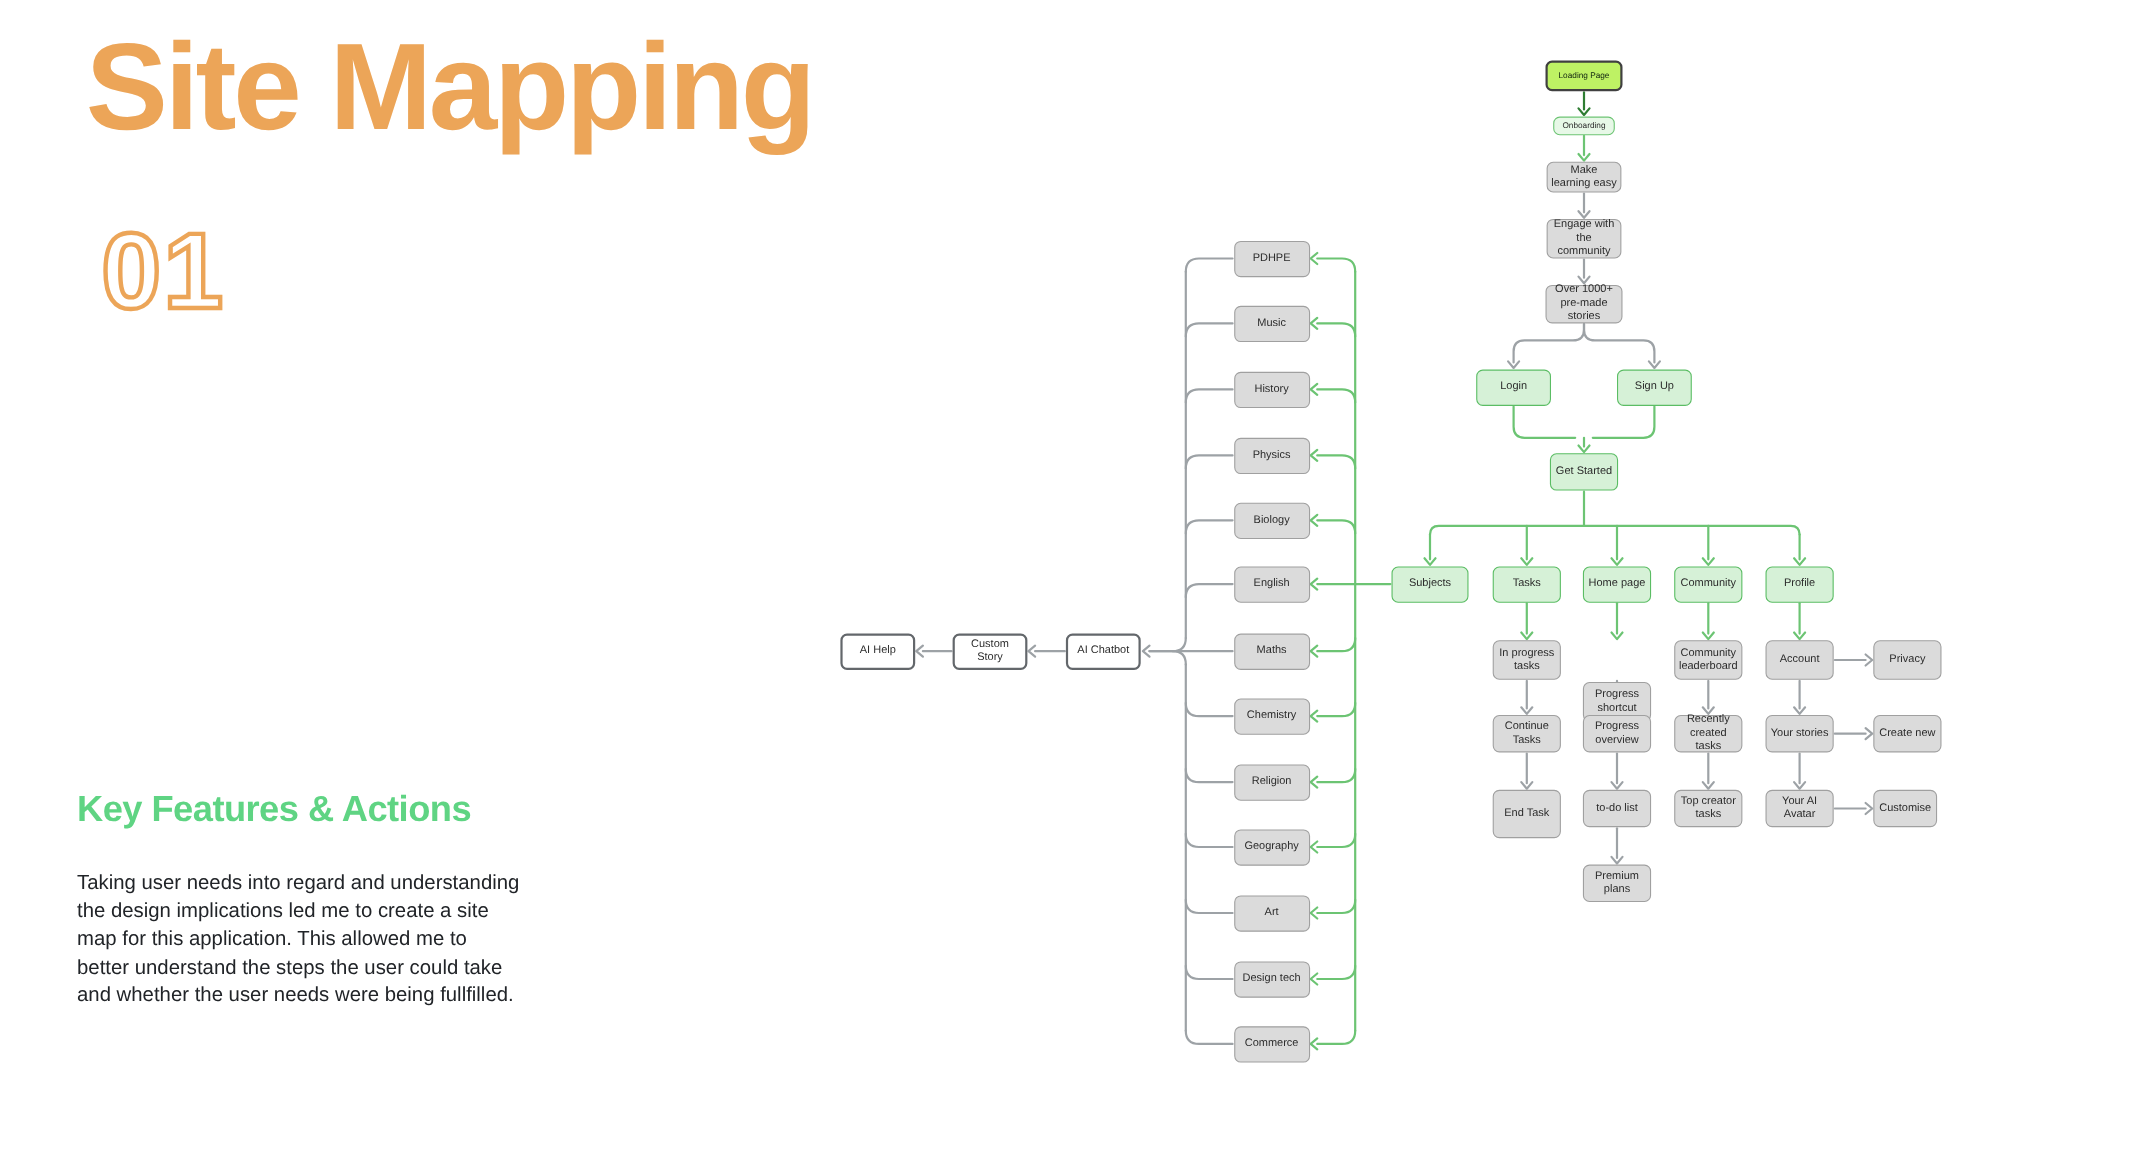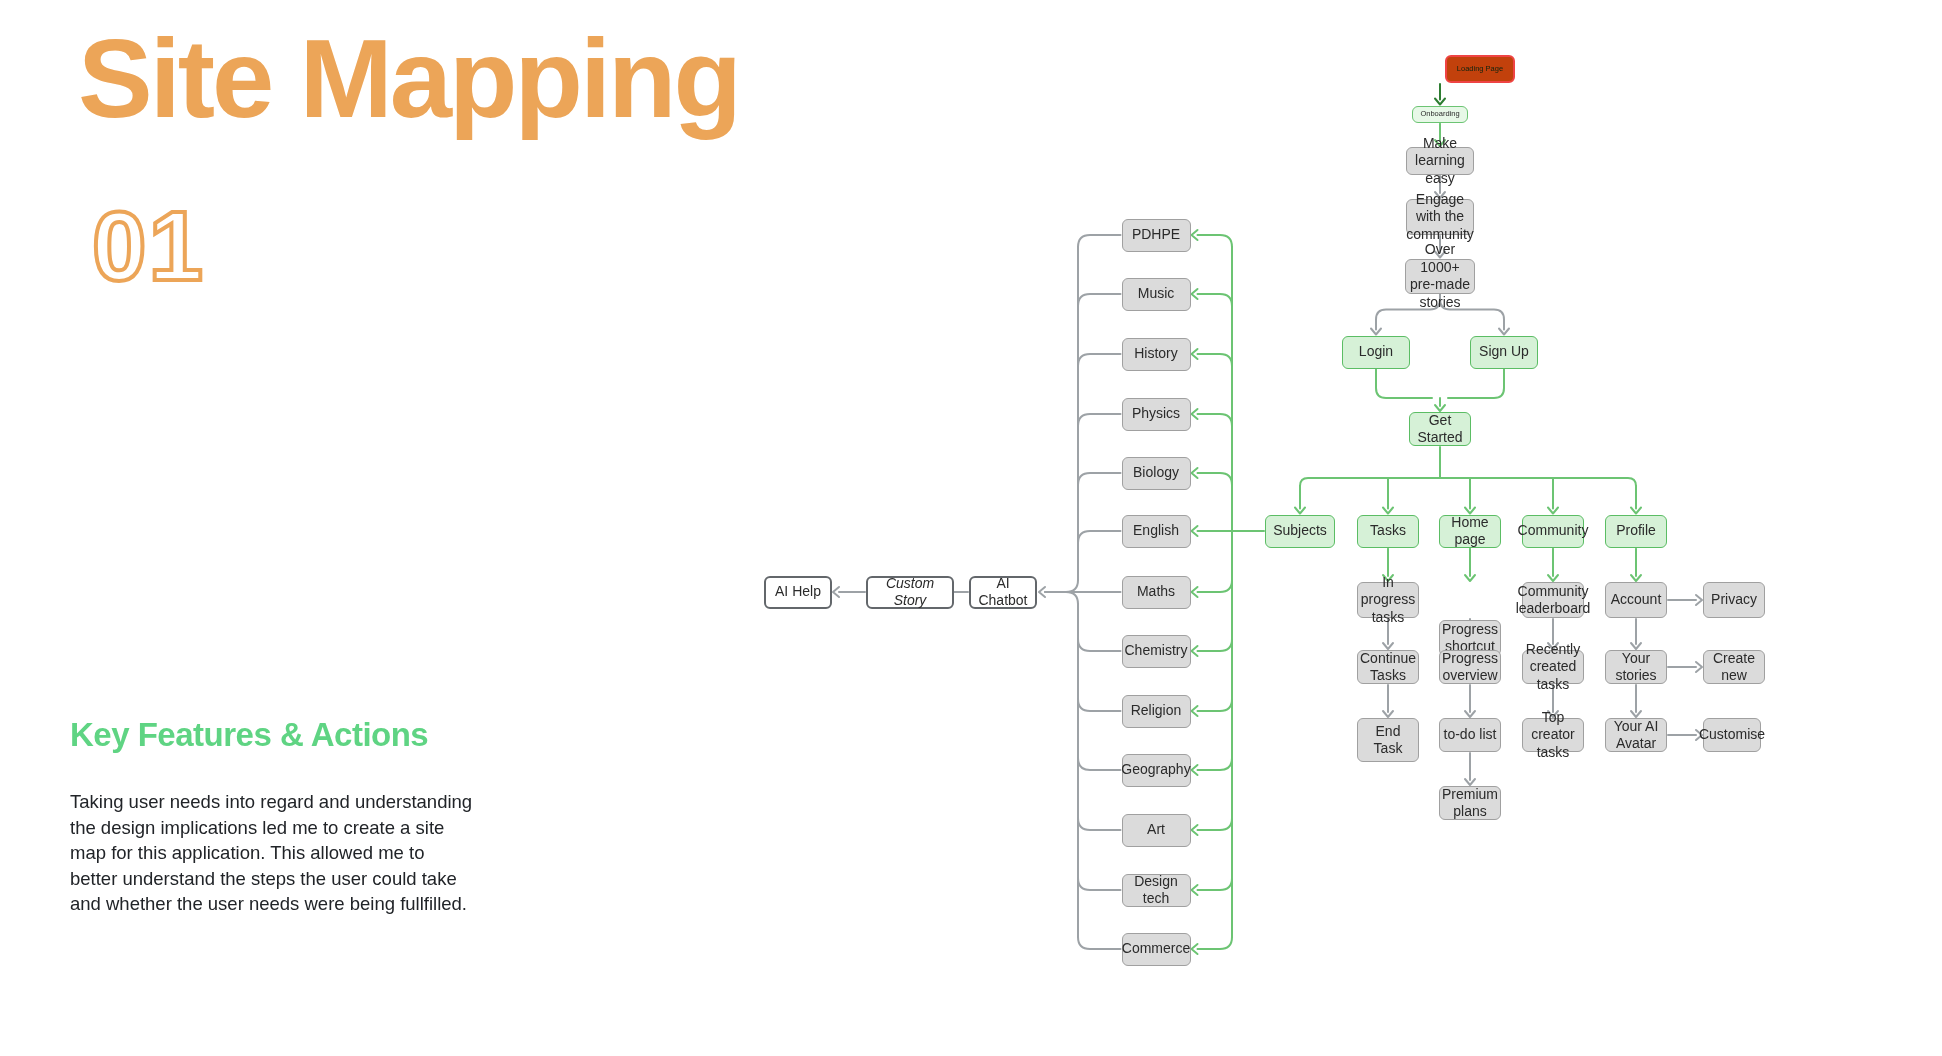--- a/index.html
+++ b/index.html
@@ -8,23 +8,23 @@
   .page-title{position:absolute;left:78px;top:14px;font-size:112px;font-weight:800;
               letter-spacing:-3px;color:#ECA558;white-space:nowrap;}
   .section-number-svg{position:absolute;left:86px;top:190px;}
   .section-heading{position:absolute;left:70px;top:716px;font-size:33px;font-weight:700;
                    color:#5FD483;letter-spacing:-0.5px;white-space:nowrap;}
   .section-paragraph{position:absolute;left:70px;top:789px;width:404px;font-size:18.5px;
                      line-height:25.5px;color:#212428;}
   #diagram{position:absolute;left:0;top:0;width:1942px;height:1056px;}
   #edge-layer{position:absolute;left:0;top:0;}
   .node{position:absolute;display:flex;align-items:center;justify-content:center;text-align:center;
-        border-radius:6px;box-sizing:border-box;padding:2px 3px;font-size:14px;line-height:1.25;
+        border-radius:6px;box-sizing:border-box;padding:2px 3px;font-size:10px;line-height:1.25;
         color:#2b2b2b;z-index:2;}
-  .node.primary{background:#c2410c;border:2px solid #ef4444;font-size:7.5px;color:#10240f;margin-left:40px;}
+  .node.primary{background:#bef264;border:2px solid #404040;font-size:7.5px;color:#10240f;}
   .node.accent{background:#d6f1d7;border:1.5px solid #5bbd64;}
   .node.accent-sm{background:#e7f8e7;border:1.5px solid #6cc473;font-size:7.5px;padding:1px 2px;}
   .node.step{background:#dbdbdb;border:1.5px solid #a0a0a0;}
   .node.plain{background:#ffffff;border:2px solid #63676b;}
 </style>
 </head>
 <body>
 
 <div id="canvas">
   <div class="page-title">Site Mapping</div>
@@ -186,16 +186,16 @@
       <div class="node step" style="left: 1121.5px; top: 456.5px; width: 69px; height: 33px;">Biology</div>
       <div class="node step" style="left: 1121.5px; top: 514.5px; width: 69px; height: 33px;">English</div>
       <div class="node step" style="left: 1121.5px; top: 575.5px; width: 69px; height: 33px;">Maths</div>
       <div class="node step" style="left: 1121.5px; top: 634.5px; width: 69px; height: 33px;">Chemistry</div>
       <div class="node step" style="left: 1121.5px; top: 694.5px; width: 69px; height: 33px;">Religion</div>
       <div class="node step" style="left: 1121.5px; top: 753.5px; width: 69px; height: 33px;">Geography</div>
       <div class="node step" style="left: 1121.5px; top: 813.5px; width: 69px; height: 33px;">Art</div>
       <div class="node step" style="left: 1121.5px; top: 873.5px; width: 69px; height: 33px;">Design tech</div>
       <div class="node step" style="left: 1121.5px; top: 932.5px; width: 69px; height: 33px;">Commerce</div>
       <div class="node plain" style="left: 969px; top: 575.5px; width: 68px; height: 33px;">AI Chatbot</div>
-      <div class="node plain" style="left: 866px; top: 575.5px; width: 88px; height: 33px; font-style: italic;">Custom Story</div>
+      <div class="node plain" style="left: 866px; top: 575.5px; width: 68px; height: 33px;">Custom Story</div>
       <div class="node plain" style="left: 764px; top: 575.5px; width: 68px; height: 33px;">AI Help</div>
     </div>
 </div>
 
 </body></html>

